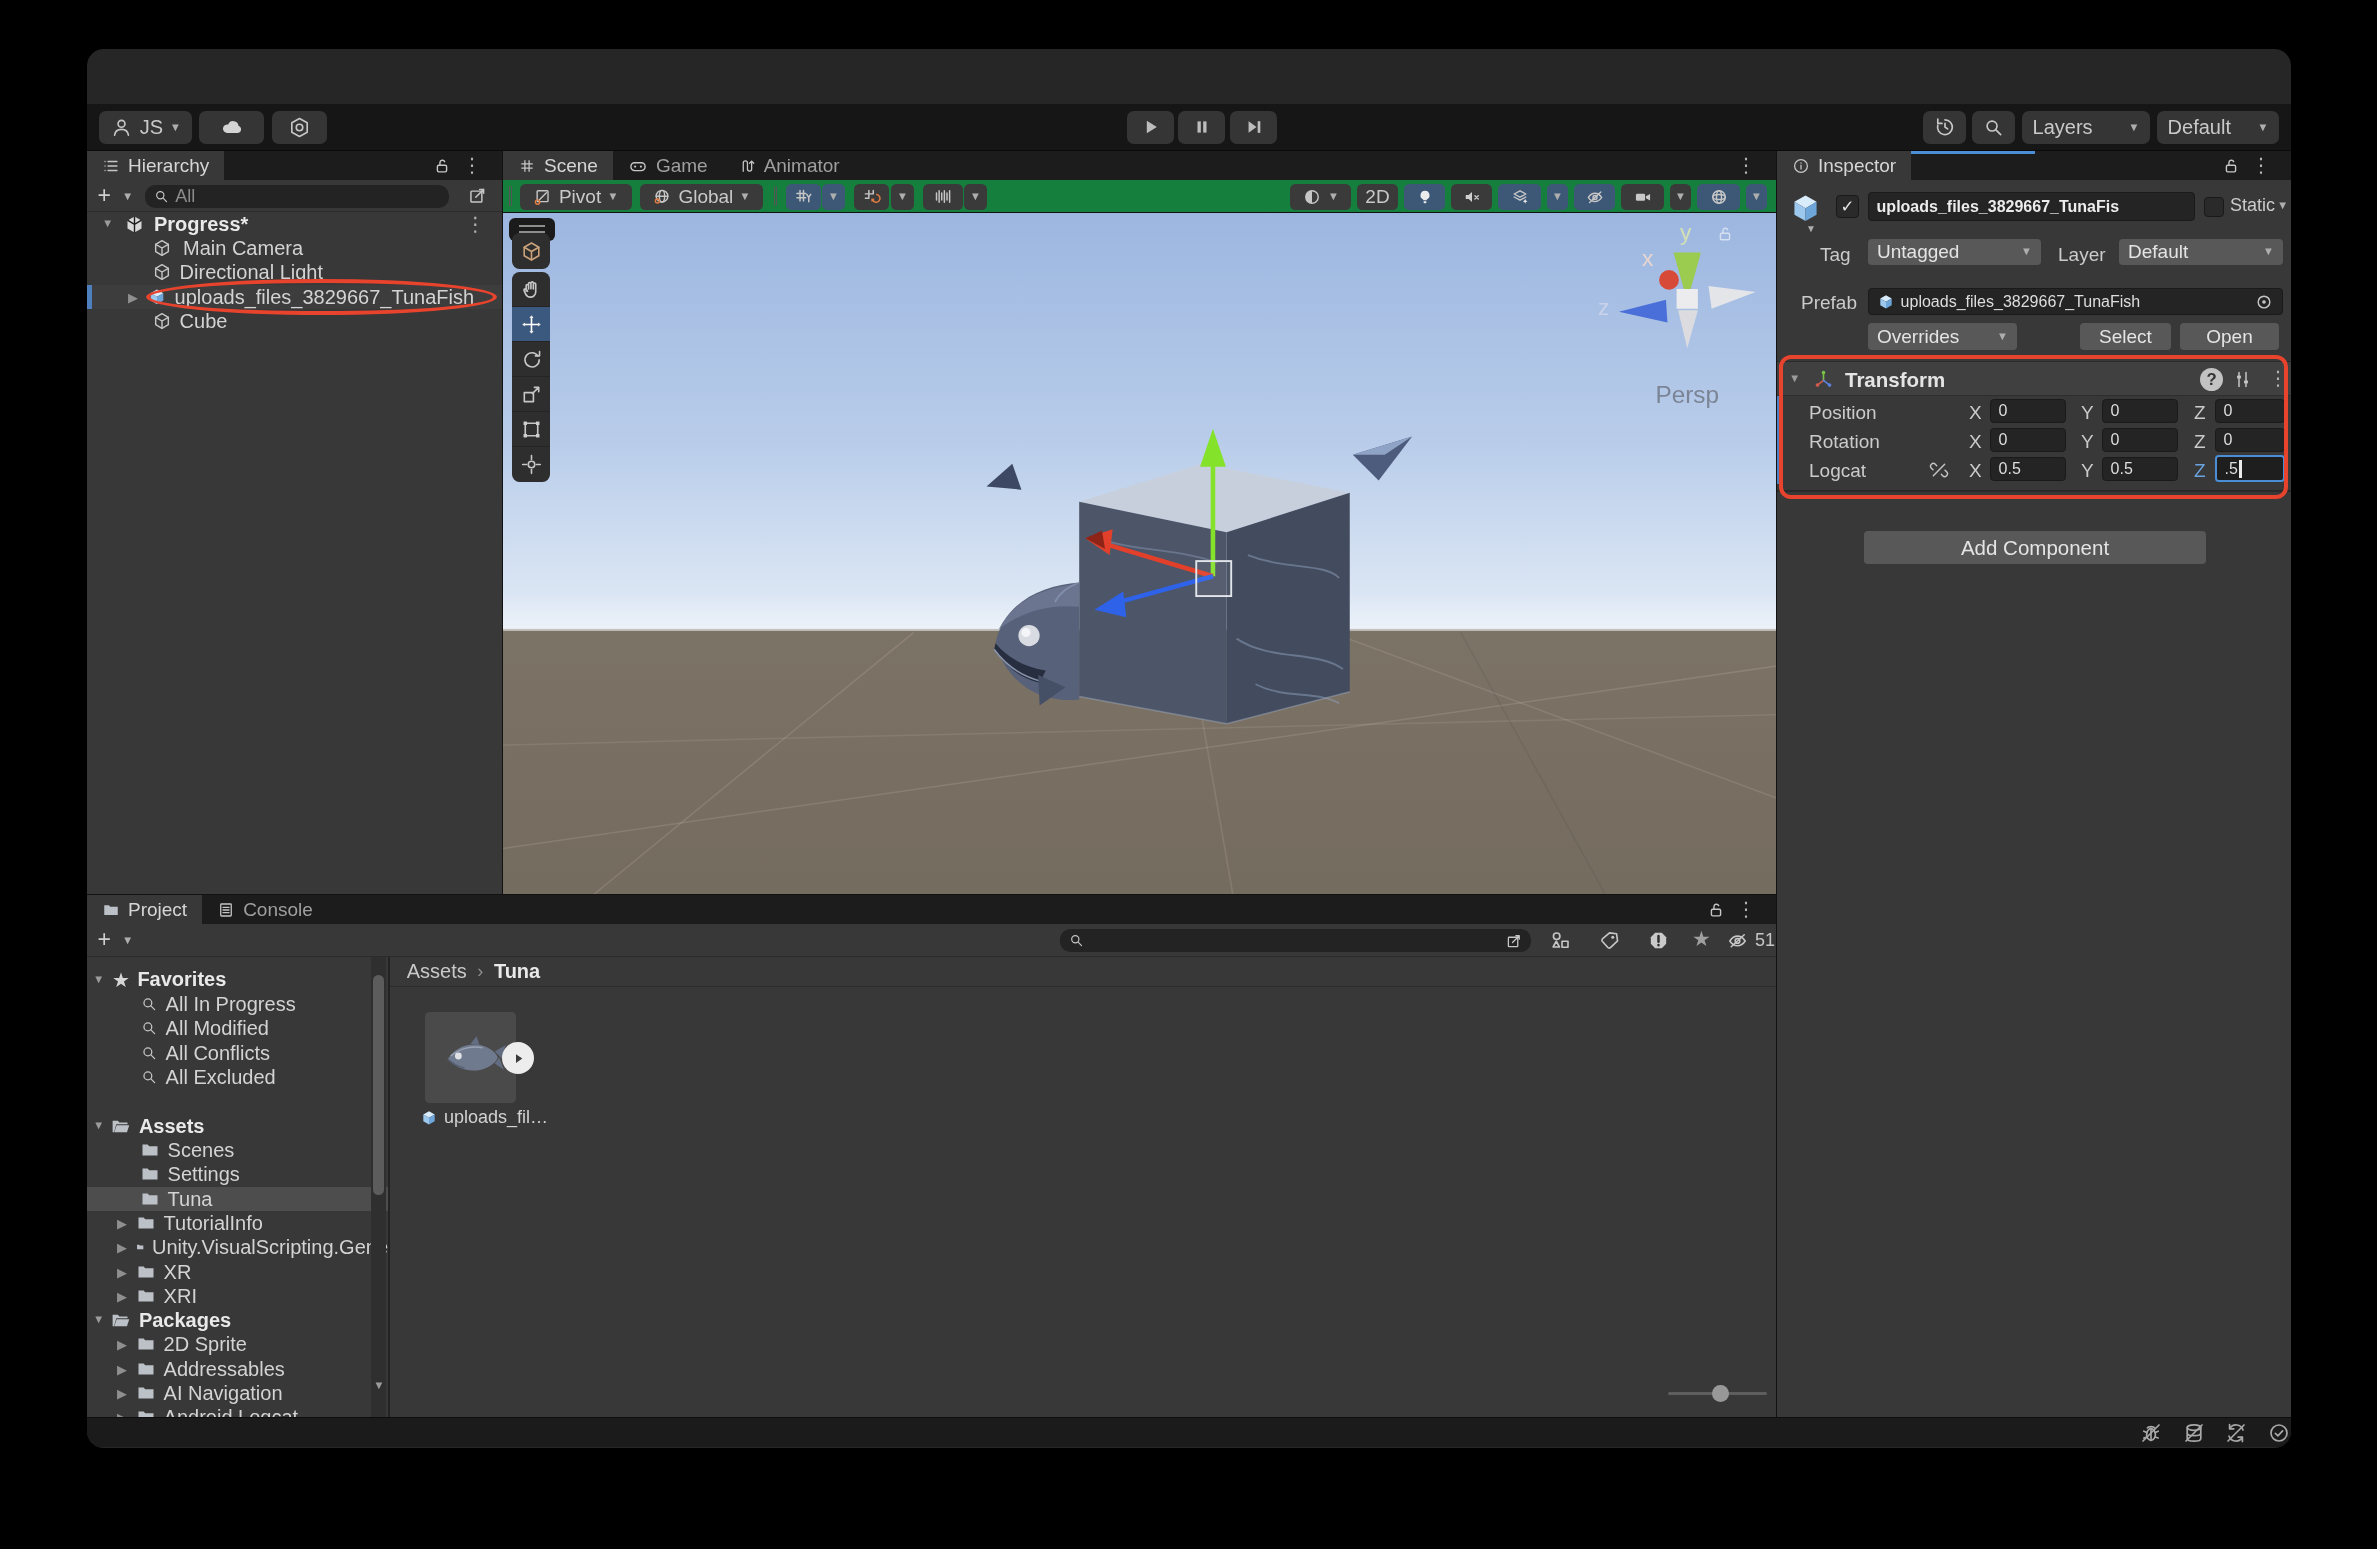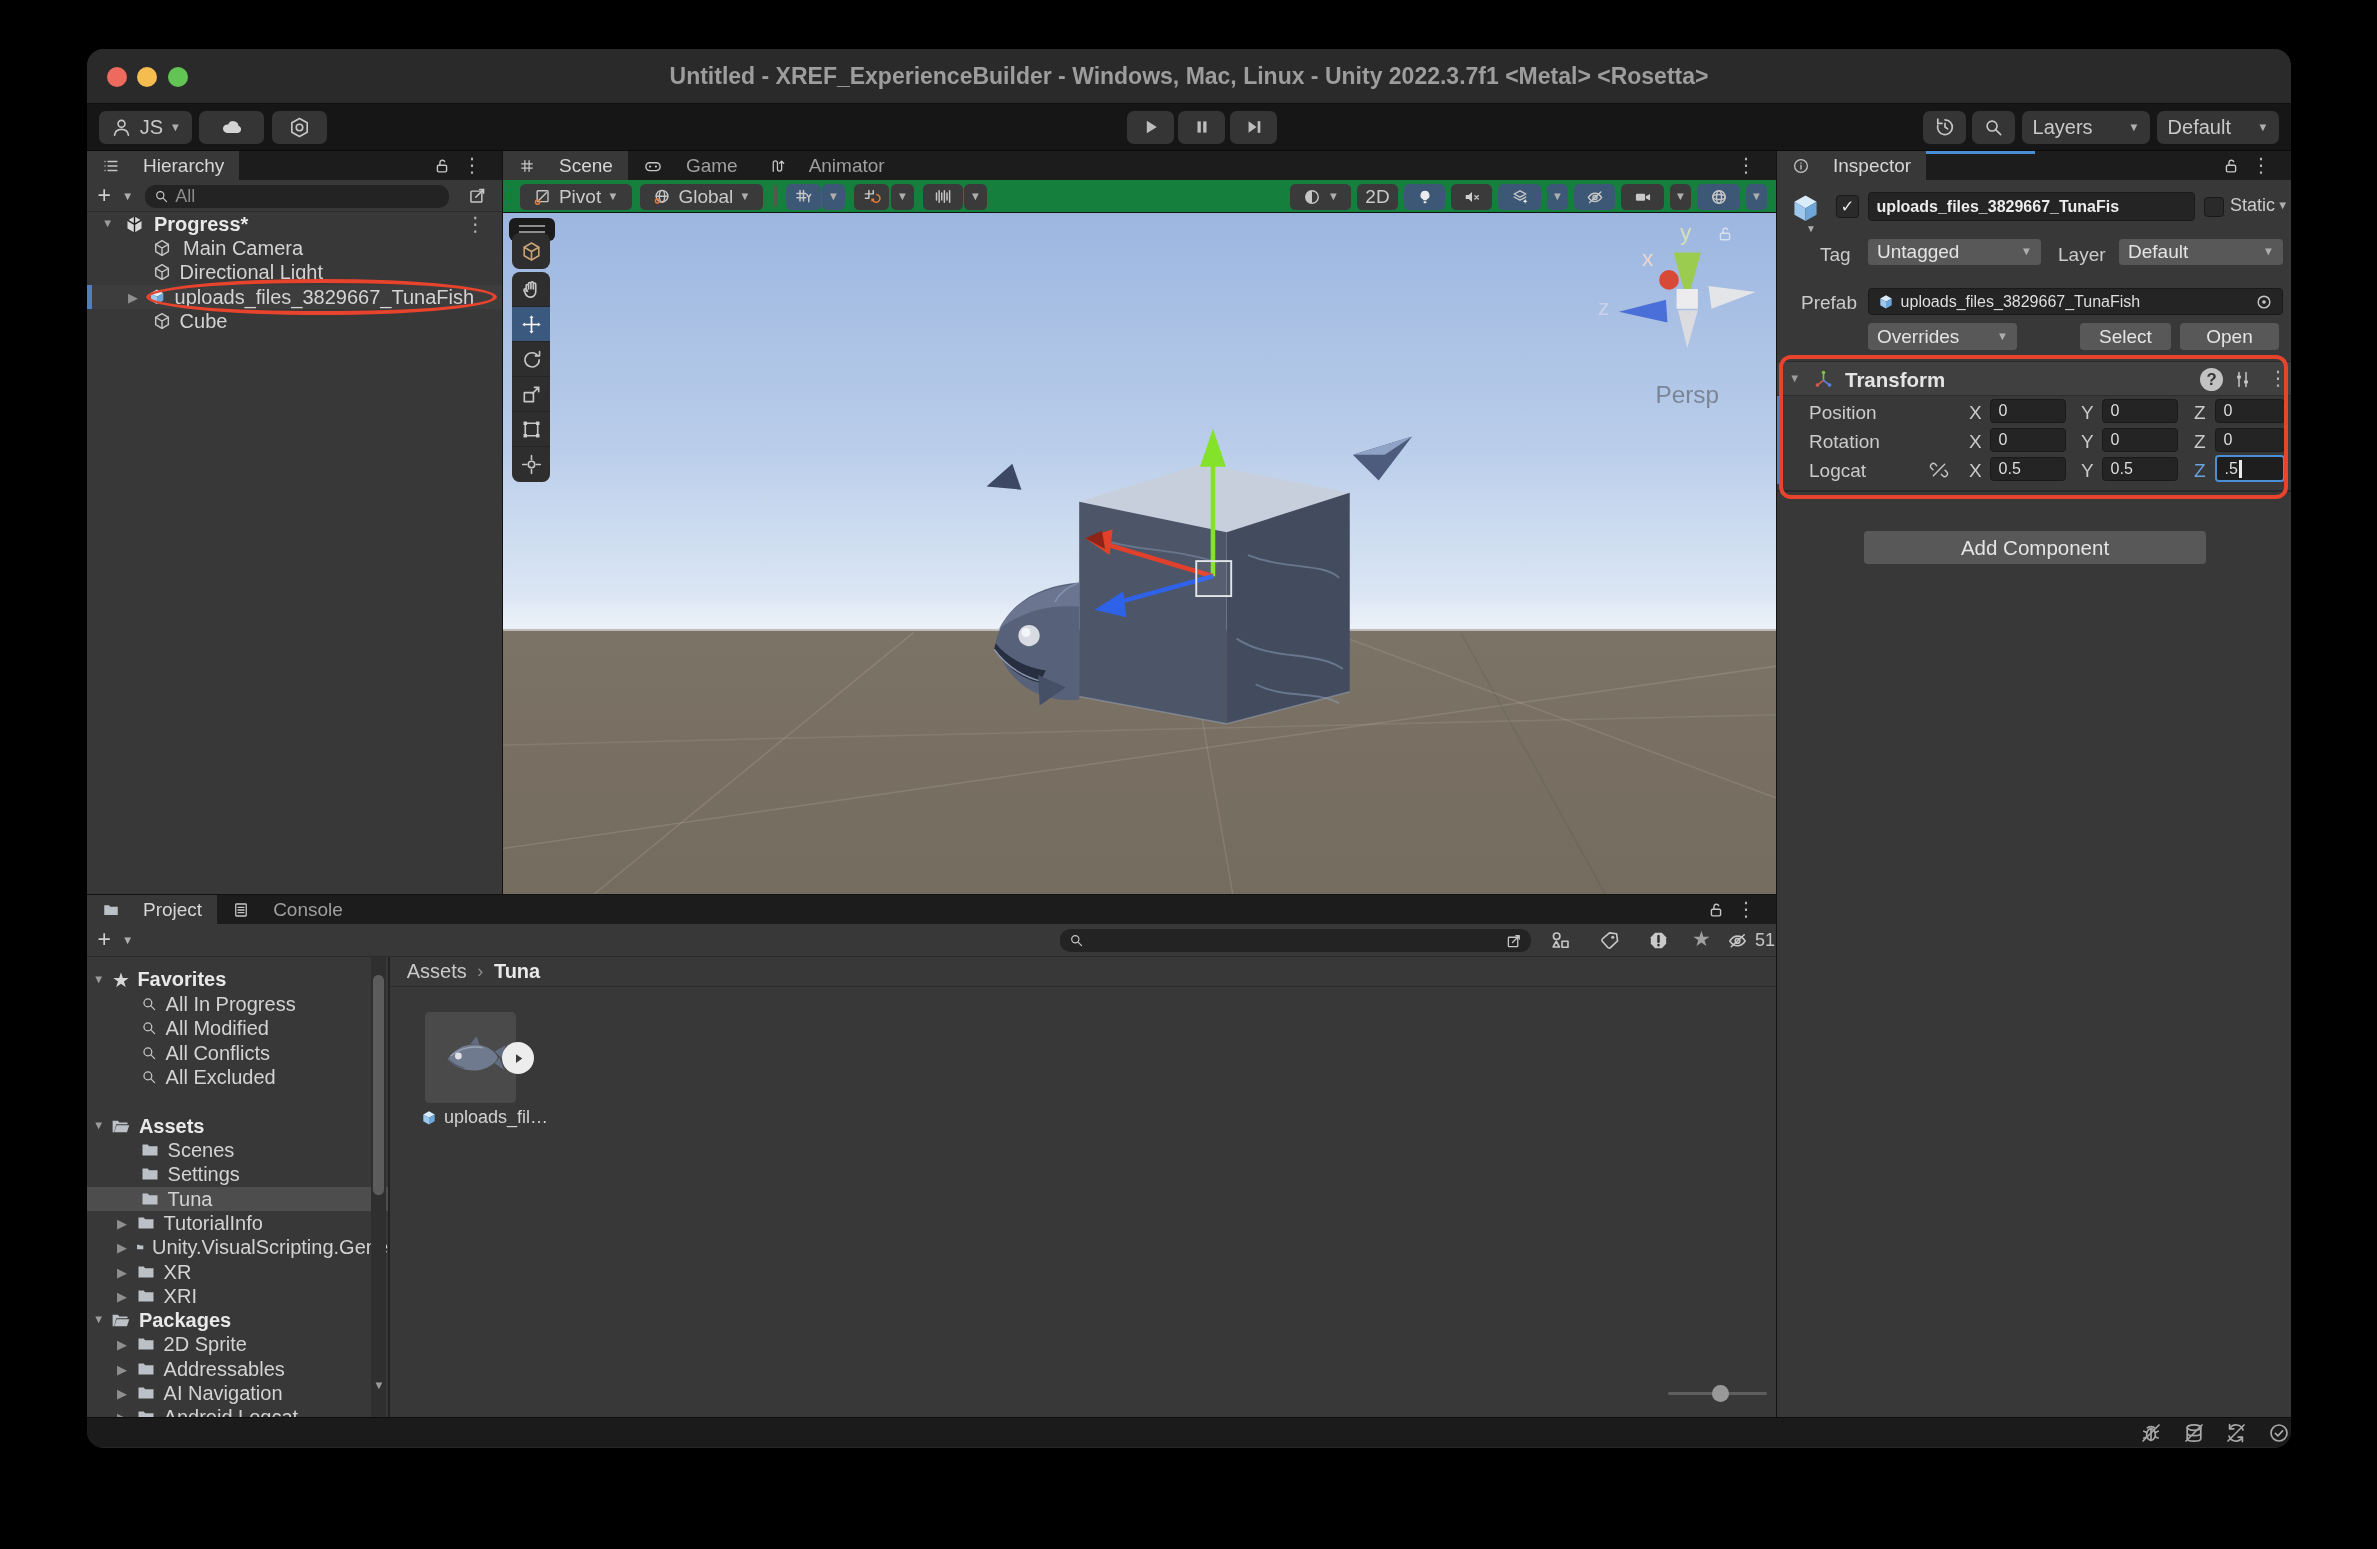--- a/index.html
+++ b/index.html
@@ -6,21 +6,21 @@
 html,body{background:#000}
 body{width:2377px;height:1549px;position:relative;font-family:"Liberation Sans",sans-serif;overflow:hidden}
 .win{position:absolute;left:87px;top:49px;width:2204px;height:1399px;background:#262626;border-radius:16.7px;overflow:hidden;box-shadow:0 18px 68px rgba(0,0,0,.9)}
 .titlebar{position:absolute;left:0;top:0;width:100%;height:55px;background:#2a2a2a;border-bottom:1.5px solid #0f0f0f}
 .tl{position:absolute;top:17.5px;width:20px;height:20px;border-radius:50%}
 .title{position:absolute;left:0;right:0;top:0;height:55px;display:flex;align-items:center;justify-content:center;color:#9d9d9d;font-size:23px;font-weight:bold}
 .toolbar{position:absolute;left:0;top:55px;width:100%;height:47px;background:#161616;border-bottom:1.5px solid #0b0b0b}
 .tbtn{position:absolute;top:6.8px;height:33px;background:#353535;border-radius:6.8px;display:flex;align-items:center;justify-content:center;gap:6.8px;color:#c9c9c9;font-size:20px}
 .panel{position:absolute;background:#383838;overflow:hidden}
 .tabstrip{position:absolute;left:0;top:0;width:100%;height:29px;background:#1c1c1c;display:flex;align-items:stretch}
-.tab{display:flex;align-items:center;gap:23px;padding:0 15px;font-size:19px;color:#9f9f9f;position:relative}
+.tab{display:flex;align-items:center;gap:8px;padding:0 15px;font-size:19px;color:#9f9f9f;position:relative}
 .tab.on{background:#383838;color:#d6d6d6}
 .dots{color:#b3b3b3;font-size:20px;line-height:1}
 .dd{color:#aeaeae;font-size:11.4px;line-height:1}
 .ic{stroke:#c6c6c6;fill:none;stroke-width:1.7;stroke-linecap:round;stroke-linejoin:round}
 .srch{background:#232323;border-radius:10.6px;display:flex;align-items:center;gap:6px;padding:0 7.6px;color:#8b8b8b;font-size:18px}
 .trow{position:absolute;left:0;right:0;height:24px;display:flex;align-items:center;font-size:20px;color:#d3d3d3;white-space:nowrap}
 .bold{font-weight:bold;color:#e9e9e9}
 .sbtn{background:#3a3a3a;border-radius:5.3px;display:flex;align-items:center;justify-content:center;gap:6px;color:#c9c9c9;font-size:19px;height:26px}
 .sbtn.blue{background:#3d5877}
 .fld{background:#242424;border:1.5px solid #1a1a1a;border-radius:3.8px;display:flex;align-items:center;padding:0 7.6px;color:#dedede;font-size:16px;white-space:nowrap;overflow:hidden}
@@ -234,26 +234,20 @@
       </g>
 <g id="okI">
         <circle cx="12" cy="12" r="8"></circle>
         <path d="m8.4 12.3 2.5 2.5 4.7-5"></path>
       </g>
 </defs>
 </svg>
 
 <div class="win">
 
-  <div class="titlebar">
-    <div class="tl" style="left:20px;background:#ee6a5f"></div>
-    <div class="tl" style="left:50px;background:#f5bd4f"></div>
-    <div class="tl" style="left:81px;background:#61c455"></div>
-    <div class="title">Untitled - XREF_ExperienceBuilder - Windows, Mac, Linux - Unity 2022.3.7f1 &lt;Metal&gt; &lt;Rosetta&gt;</div>
-  </div>
 
   <div class="toolbar">
     <div class="tbtn" style="left:12px;width:93px">
       <svg width="23" height="23" viewBox="0 0 24 24">
           <use class="ic" href="#person"></use>
         </svg>
       <span>JS</span>
       <span class="dd">▼</span>
     </div>
     <div class="tbtn" style="left:112px;width:65px">

